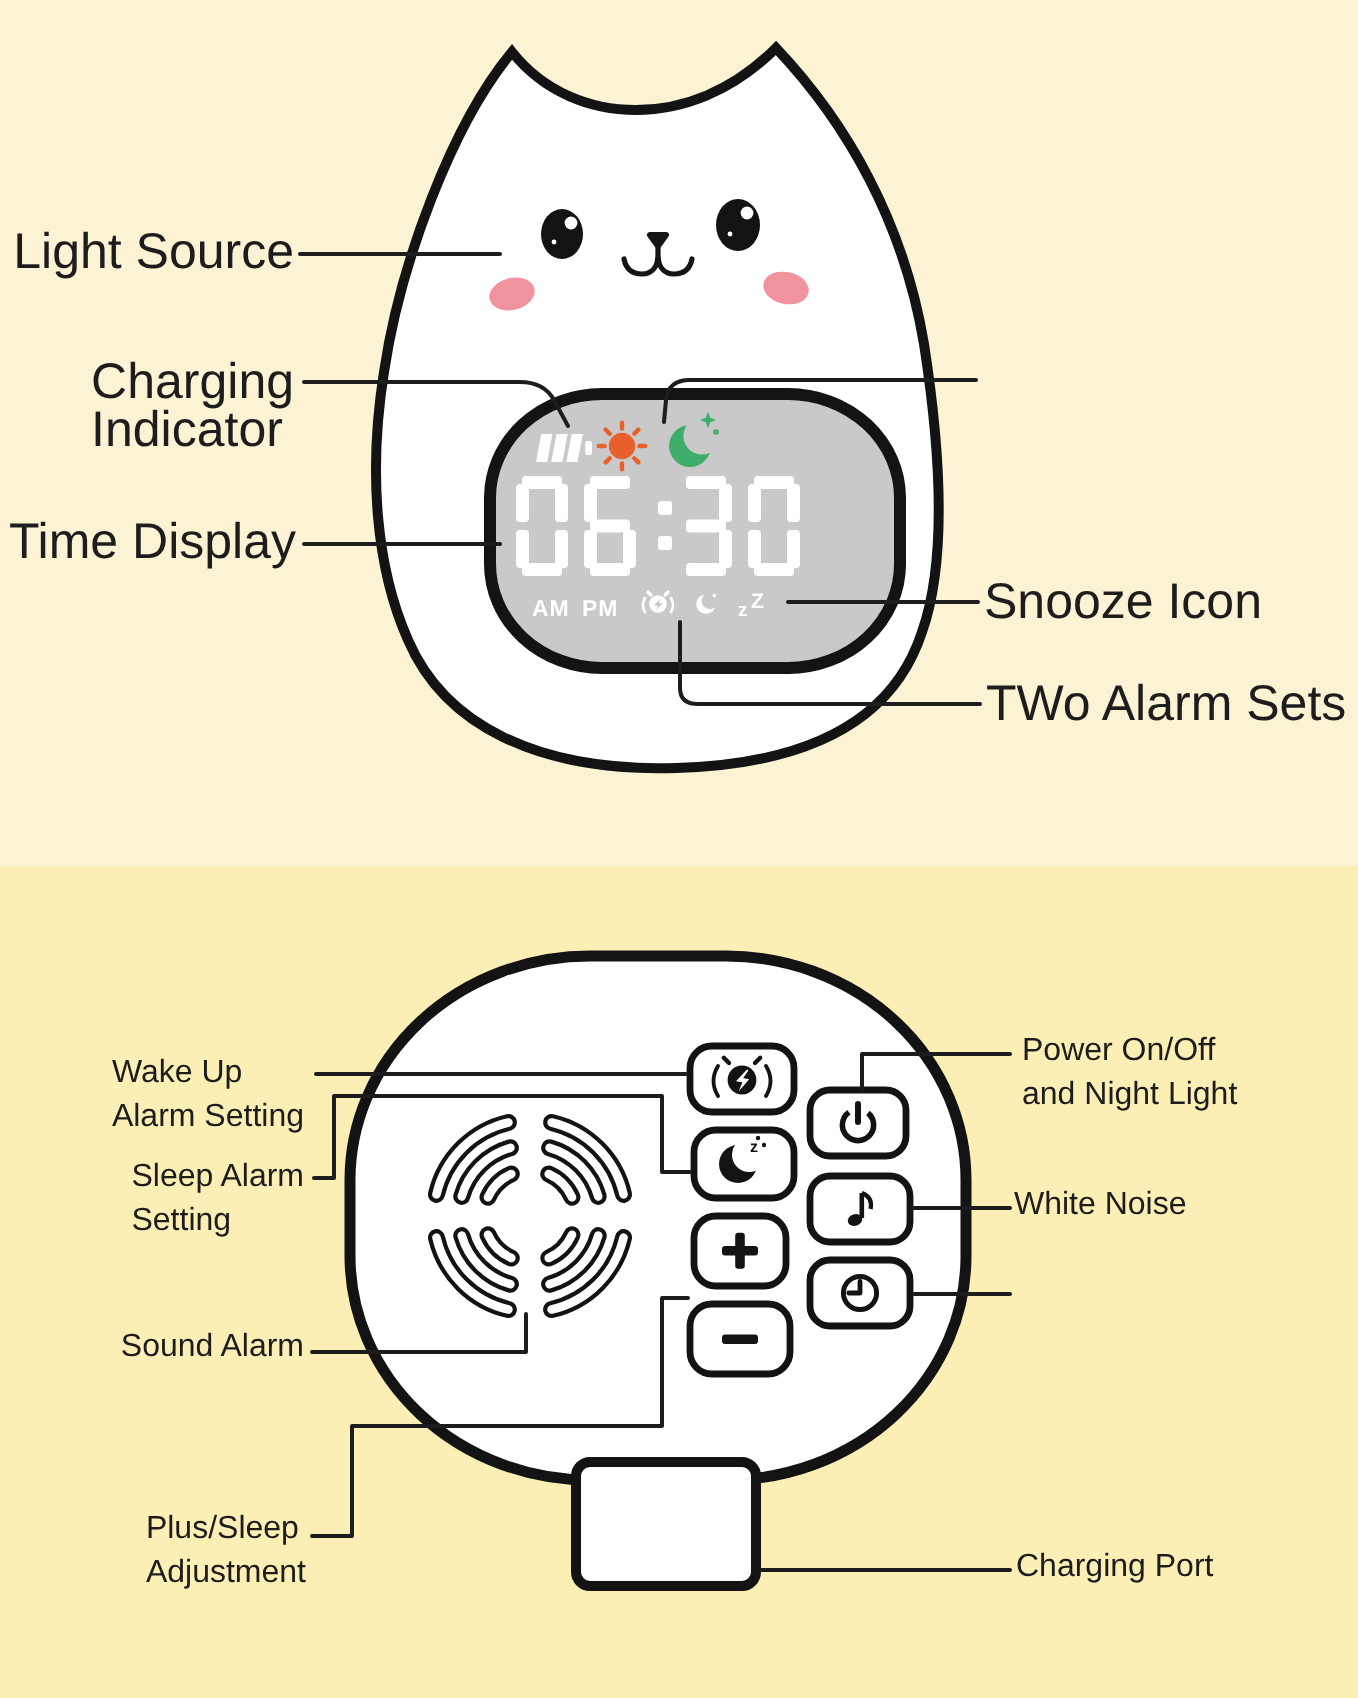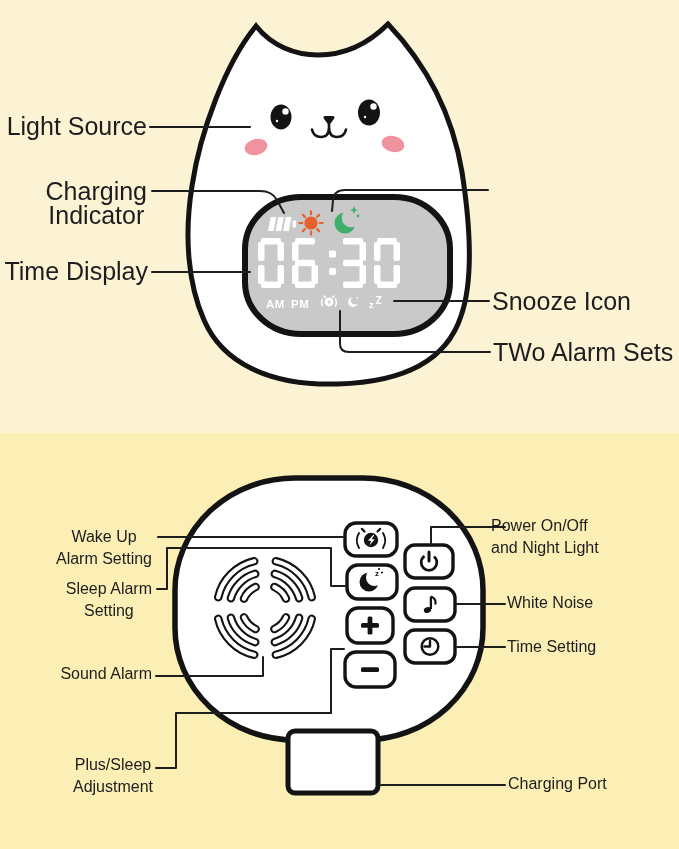--- a/index.html
+++ b/index.html
@@ -5,21 +5,21 @@
   html,body{margin:0;padding:0;background:#fff;}
   #stage{position:relative;width:679px;height:849px;overflow:hidden;
          font-family:"Liberation Sans",sans-serif;}
   .bg{position:absolute;left:0;width:679px;}
   #bg-top{top:0;height:433px;background:#FCF3D4;}
   #bg-bottom{top:433px;height:416px;background:#FBEFB5;}
   #art{position:absolute;left:0;top:0;z-index:2;}
   .lbl{position:absolute;z-index:3;color:#1d1d1d;white-space:nowrap;
        font-size:25px;line-height:24px;}
   .lbl.sm{font-size:16px;line-height:22px;}
-  .r{text-align:center;}
+  .r{text-align:left;}
   .ln{display:block;}
 </style>
 </head>
 <body>
 
 <div id="stage">
   <div class="bg" id="bg-top"></div>
   <div class="bg" id="bg-bottom"></div>
 
   <svg id="art" width="679" height="849" viewBox="0 0 679 849">
@@ -243,23 +243,21 @@
   <div class="lbl sm r" style="right:527px;top:578px">
     <span class="ln">Sleep Alarm</span>
     <span class="ln">Setting</span>
     </div>
   <div class="lbl sm r" style="right:527px;top:663px">
     <span>Sound Alarm</span></div>
   <div class="lbl sm r" style="right:526px;top:754px">
     <span class="ln">Plus/Sleep</span>
     <span class="ln">Adjustment</span>
     </div>
-  <div class="lbl sm" style="left:491px;top:515px">
+  <div class="lbl sm" style="left:511px;top:515px">
     <span class="ln">Power On/Off</span>
     <span class="ln">and Night Light</span>
     </div>
   <div class="lbl sm" style="left:507px;top:592px">
     <span>White Noise</span></div>
-  <div class="lbl sm" style="left:507px;top:636px">
-    <span>Time Setting</span></div>
   <div class="lbl sm" style="left:508px;top:773px">
     <span>Charging Port</span></div>
 </div>
 
 </body></html>

